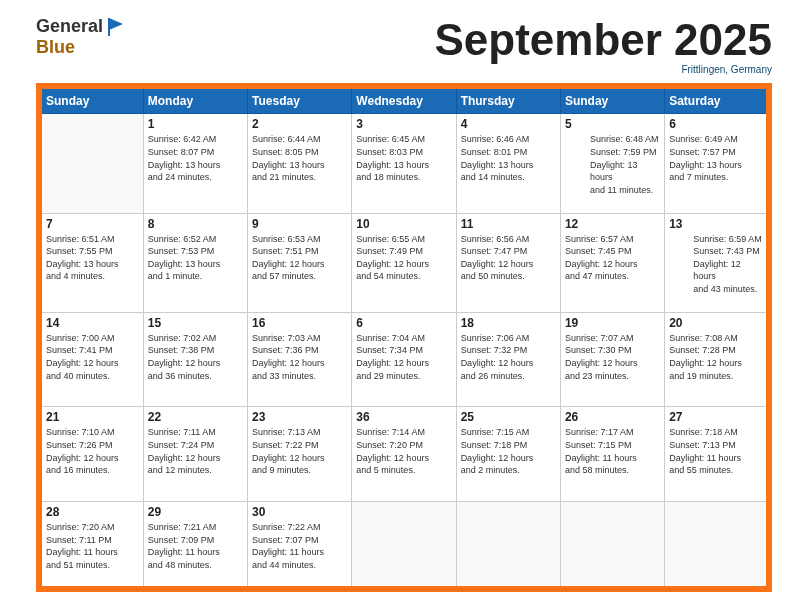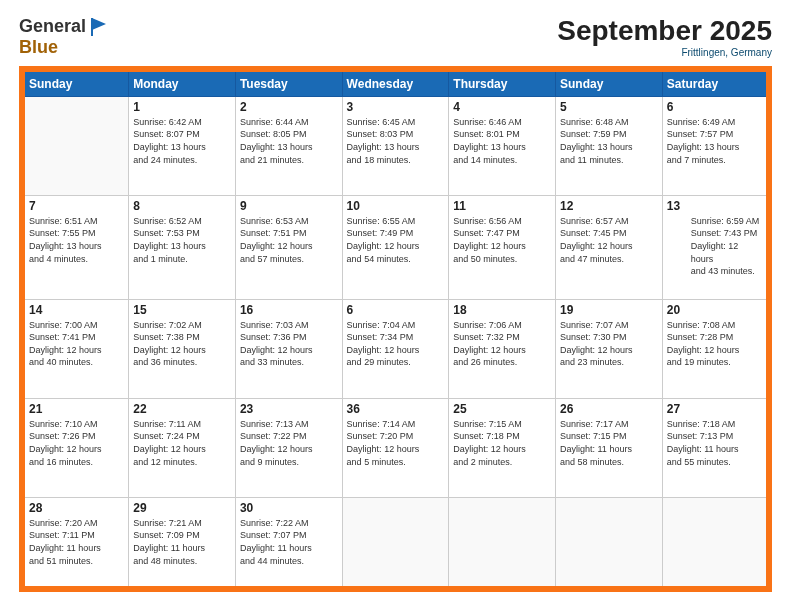--- a/index.html
+++ b/index.html
@@ -6,21 +6,21 @@
     body {
       width: 792px;
       height: 612px;
       background: #fff;
       font-family: Arial, sans-serif;
       overflow: hidden;
     }
     .page {
       width: 792px;
       height: 604px;
-      padding: 16px 20px 12px 19px;
+      padding: 16px 20px 12px 36px;
       display: flex;
       flex-direction: column;
     }
     .header {
       display: flex;
       align-items: flex-start;
       justify-content: space-between;
       margin-bottom: 8px;
     }
     .logo {
@@ -36,21 +36,21 @@
     .logo-blue { color: #a16207; }
     .logo-icon {
       width: 22px;
       height: 22px;
       margin-left: 2px;
     }
     .title-block {
       text-align: right;
     }
     .month-title {
-      font-size: 28px;
+      font-size: 44px;
       font-weight: bold;
       color: #222;
       line-height: 1.1;
     }
     .subtitle {
       font-size: 10px;
       color: #0c4a6e;
     }
     .calendar {
       flex: 1;
@@ -157,21 +157,21 @@
           </td>
           <td>
             <div class="day-number">4</div>
             <div class="day-info" style="white-space: pre-line;">Sunrise: 6:46 AM
 Sunset: 8:01 PM
 Daylight: 13 hours
 and 14 minutes.</div>
           </td>
           <td>
             <div class="day-number">5</div>
-            <div class="day-info" style="white-space: pre-line;">Sunrise: 6:48 AM
+            <div class="day-info" style="white-space: pre-line; margin-left: 25px;">Sunrise: 6:48 AM
 Sunset: 7:59 PM
 Daylight: 13 hours
 and 11 minutes.</div>
           </td>
           <td>
             <div class="day-number">6</div>
             <div class="day-info" style="white-space: pre-line;">Sunrise: 6:49 AM
 Sunset: 7:57 PM
 Daylight: 13 hours
 and 7 minutes.</div>

